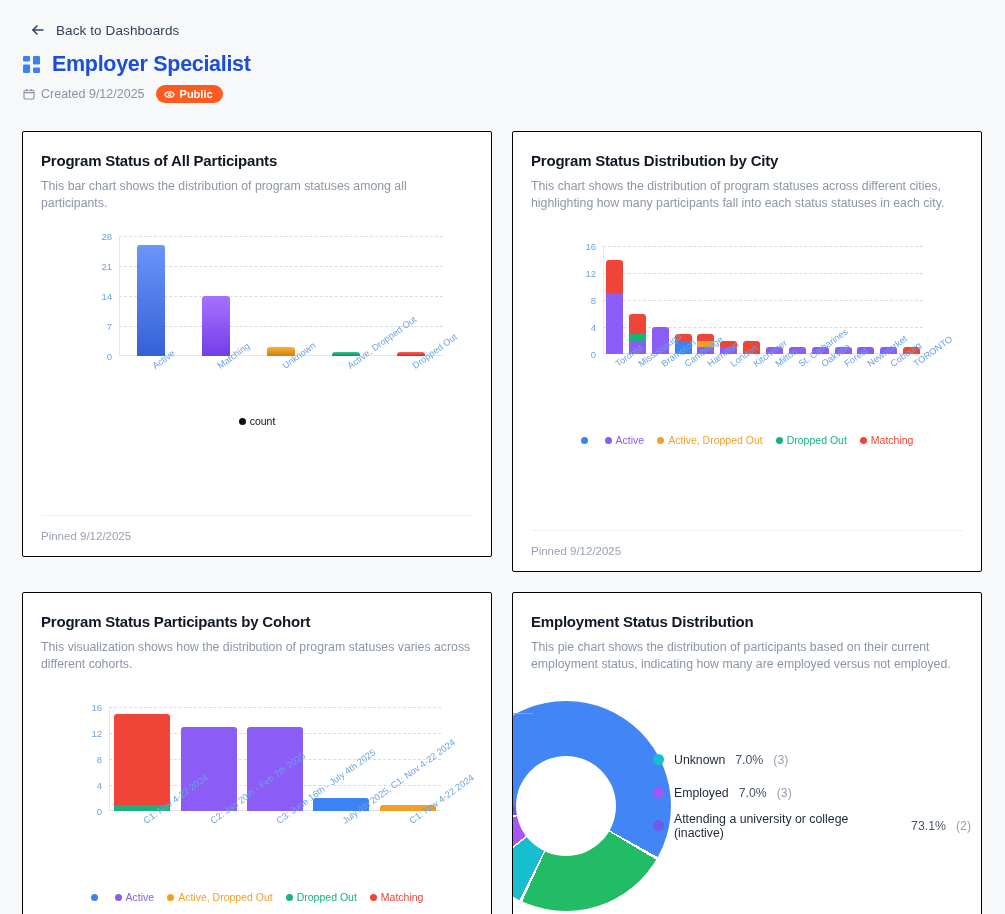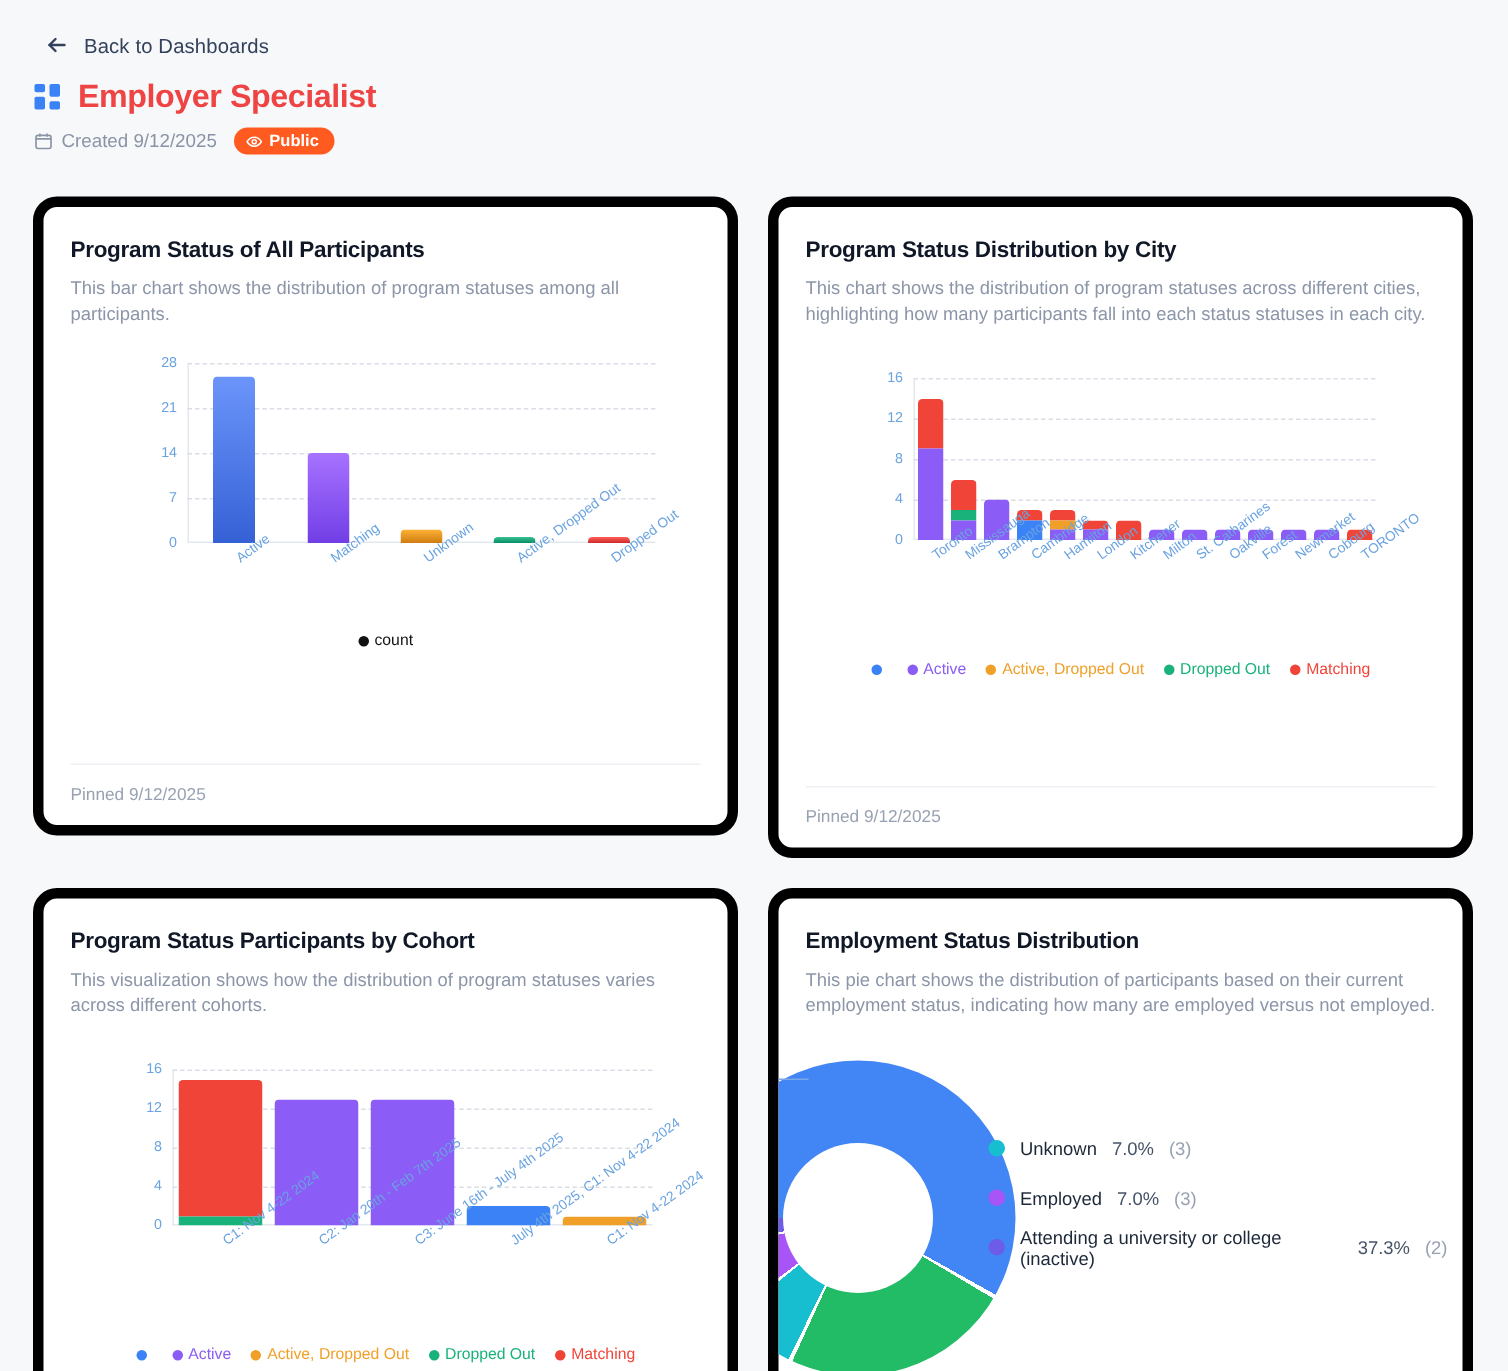--- a/index.html
+++ b/index.html
@@ -12,41 +12,41 @@
   }
   .page { width: 1005px; height: 914px; position: relative; }
 
   
   .back-row { display: flex; align-items: center; gap: 10px; padding: 22px 0 0 30px; }
   .back-arrow { width: 16px; height: 16px; display:block; }
   .back-label { font-size: 13.5px; color: #33415c; letter-spacing: .1px; }
 
   .title-row { display: flex; align-items: center; gap: 11px; padding: 14px 0 0 22px; }
   .grid-icon { width: 19px; height: 19px; display:block; }
-  .dash-title { font-size: 21.5px; font-weight: 700; letter-spacing: -.3px; color: #ef4444; }
+  .dash-title { font-size: 21.5px; font-weight: 700; letter-spacing: -.3px; color: #1d4ed8; }
 
   .meta-row { display: flex; align-items: center; gap: 11px; padding: 8px 0 0 23px; }
   .meta-created { display: flex; align-items: center; gap: 6px; font-size: 12.5px; color: #8a94a6; }
   .cal-icon { width: 12px; height: 12px; display:block; }
   .badge {
     display: inline-flex; align-items: center; gap: 5px;
     background: #ff5a1f; color: #fff;
     font-size: 11px; font-weight: 600;
     padding: 3px 10px 3px 8px; border-radius: 999px;
   }
   .eye-icon { width: 11px; height: 11px; display:block; }
 
   
   .grid {
     position: absolute; left: 22px; top: 131px;
     width: 960px;
     display: grid; grid-template-columns: 470px 470px; gap: 20px;
   }
   .card {
-    background: #fff; border: 7px solid #000000; border-radius: 16px;
+    background: #fff; border: 1px solid #000000; border-radius: 2px;
     padding: 20px 18px 0 18px; position: relative; overflow: hidden;
   }
   .card-a { height: 426px; }
   .card-b { height: 441px; }
   .card-c { height: 400px; }
   .card-d { height: 400px; }
   .card-title { font-size: 15px; font-weight: 700; letter-spacing: -.2px; color: #101828; }
   .card-desc { font-size: 12.3px; line-height: 17px; color: #8c96a8; margin-top: 9px; }
 
   .chart-area { position: relative; margin-top: 12px; }
@@ -503,20 +503,20 @@
           </div>
           <div class="ple">
             <span class="pdot" style="background: rgb(168, 85, 247);"></span>
             <span>Employed</span>
             <span class="pval">7.0%</span>
             <span class="pcount">(3)</span>
           </div>
           <div class="ple">
             <span class="pdot" style="background: rgb(108, 92, 231);"></span>
             <span>Attending a university or college (inactive)</span>
-            <span class="pval">37.3%</span>
+            <span class="pval">73.1%</span>
             <span class="pcount">(2)</span>
           </div>
         </div>
     </div>
 
   </div>
 </div>
 
 </body></html>

